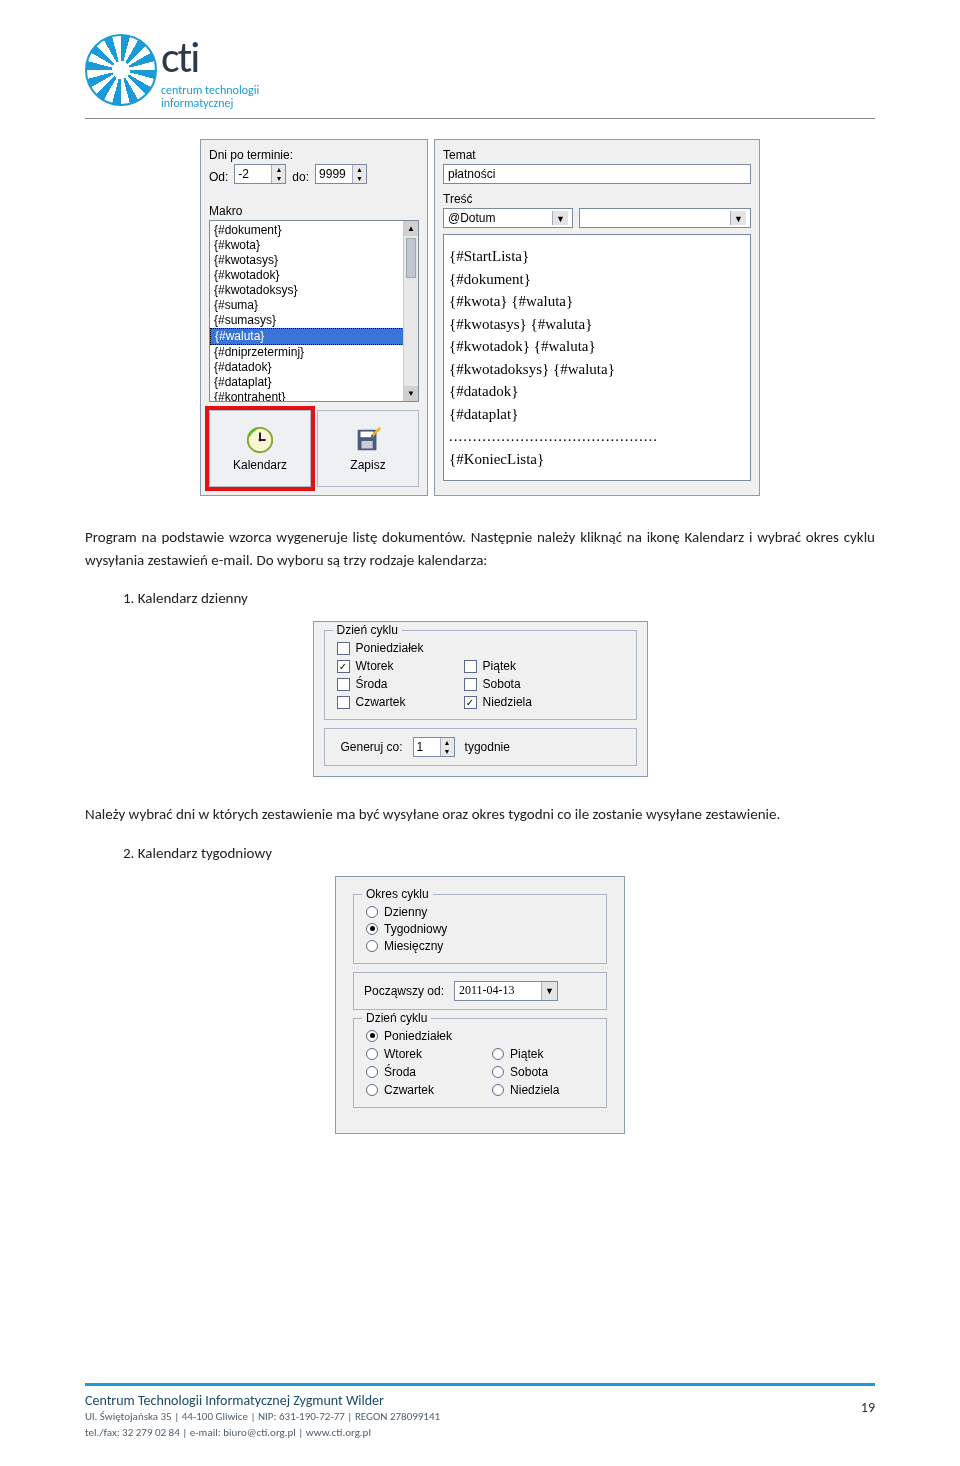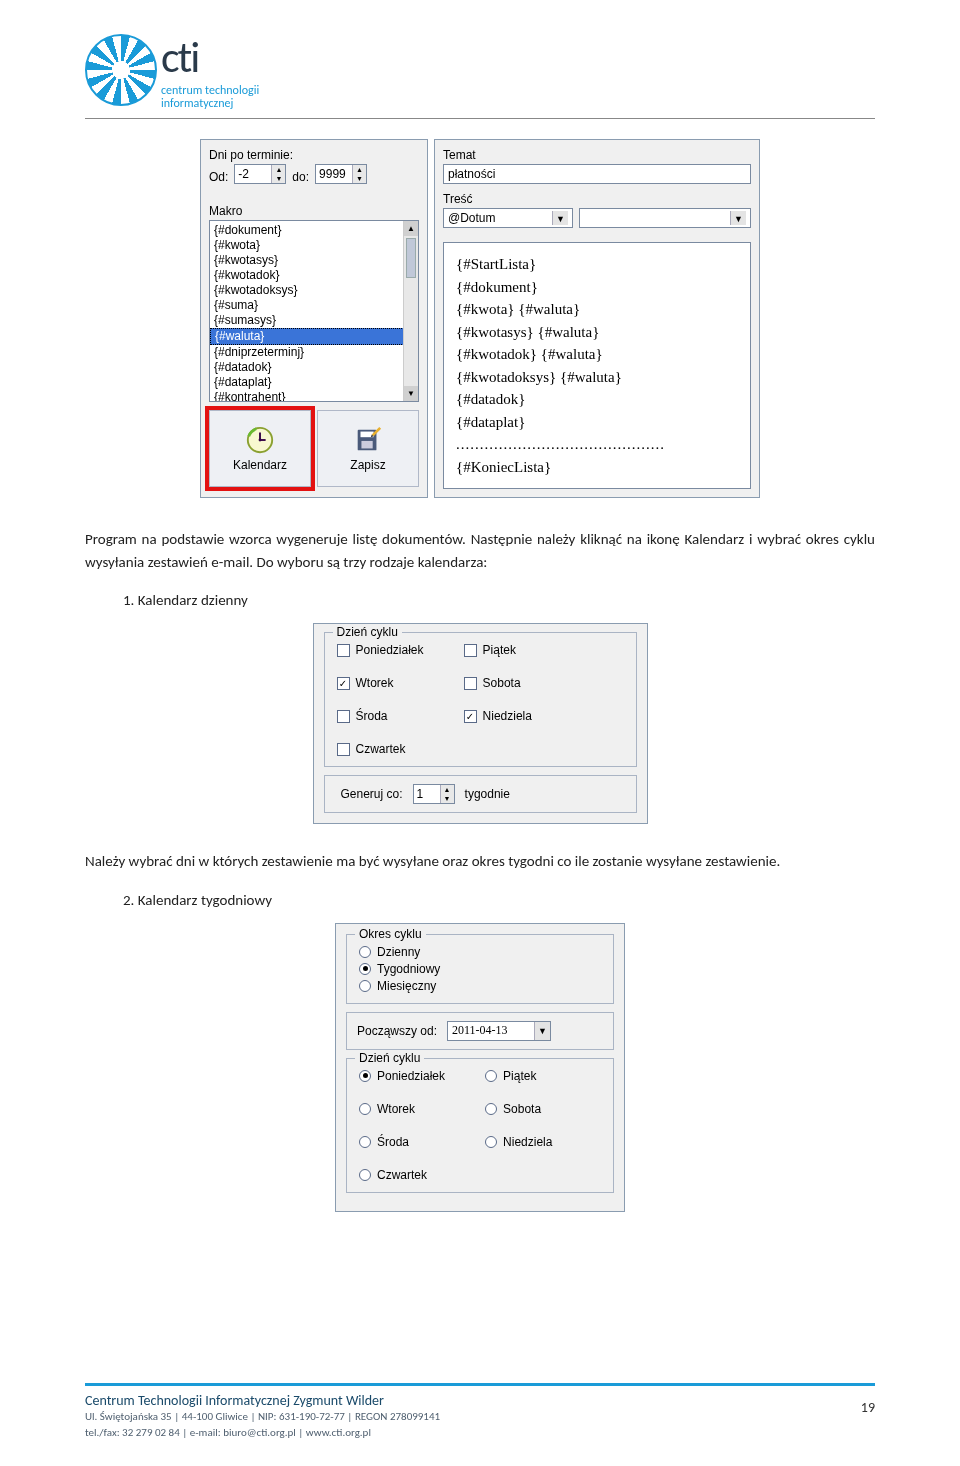--- a/index.html
+++ b/index.html
@@ -94,22 +94,22 @@
   .tool-btn.red-frame { outline:4px solid #e31111; }
   .tool-btn .ticon { width:30px; height:30px; margin-bottom:3px; }
   .field-box {
     border:1px solid #7a8aa0; background:#fff; height:20px;
     padding:2px 4px; font-size:12px;
   }
   .field-box.wide { width:100%; }
   .combo { display:flex; }
   .combo .dd { width:16px; background:#e4e4e4; border-left:1px solid #aab; text-align:center; font-size:9px; line-height:16px; cursor:pointer;}
   .right-body {
-    background:#fff; border:1px solid #7a8aa0; margin-top:14px;
-    padding:10px 12px; font-family:'Times New Roman', serif; font-size:15px;
+    background:#fff; border:1px solid #7a8aa0; margin-top:6px;
+    padding:10px 5px; font-family:'Times New Roman', serif; font-size:15px;
     line-height:1.5; min-height:214px;
   }
   .dotline { letter-spacing:1px; }
 
   
   .prose { margin:0 0 18px 0; text-align:justify; line-height:1.5; }
   .list-indent { margin-left:38px; margin-bottom:14px; }
 
   
   .fig2 {
@@ -117,32 +117,32 @@
     padding:8px 10px 10px 10px;
   }
   .groupbox {
     border:1px solid #aab4c4; position:relative; padding:10px 12px 10px 12px; margin-bottom:8px;
   }
   .groupbox .gtitle {
     position:absolute; top:-8px; left:8px; background:#f0f0f0;
     padding:0 4px; font-size:12px;
   }
   .days-cols { display:flex; gap:40px; }
-  .days-cols .col { display:flex; flex-direction:column; gap:19px; }
+  .days-cols .col { display:flex; flex-direction:column; gap:4px;justify-content:flex-end; }
   .chk { display:flex; align-items:center; gap:6px; font-size:12px;}
   .chk .box {
     width:13px; height:13px; border:1px solid #5a6a88; background:#fff;
     display:flex; align-items:center; justify-content:center; font-size:10px;
   }
   .gen-row { display:flex; align-items:center; gap:10px; padding:8px 16px;
     border:1px solid #aab4c4; }
 
   
   .fig3 {
-    width:290px; margin:0 auto; padding:10px;
+    width:290px; margin:0 auto; padding:17px;
   }
   .radio { display:flex; align-items:center; gap:6px; font-size:12px;}
   .radio .dot {
     width:12px; height:12px; border:1px solid #5a6a88; border-radius:50%;
     display:flex; align-items:center; justify-content:center; background:#fff;
   }
   .radio .dot .inner { width:5px; height:5px; background:#000; border-radius:50%; }
   .date-row { display:flex; align-items:center; gap:10px; padding:8px 10px;
     border:1px solid #aab4c4; margin-bottom:8px;}
   .date-field { display:flex; border:1px solid #7a8aa0; background:#fff; height:20px; }

